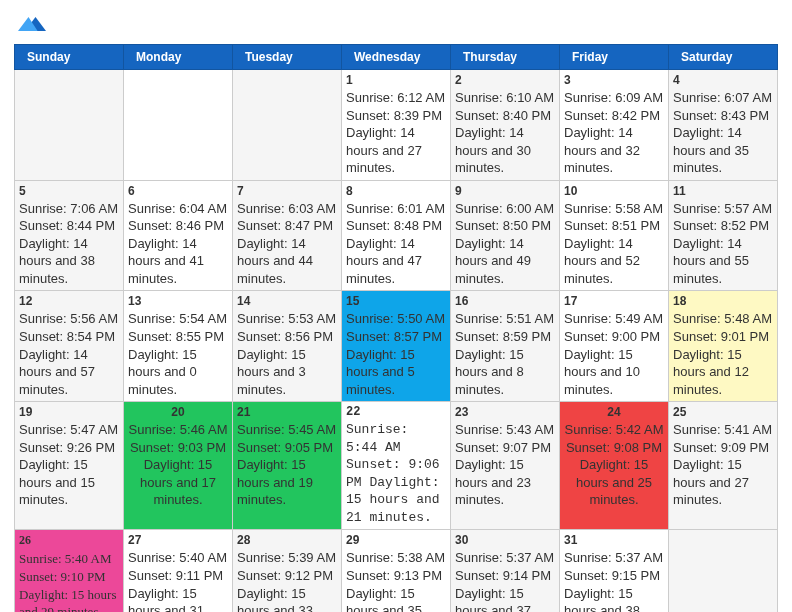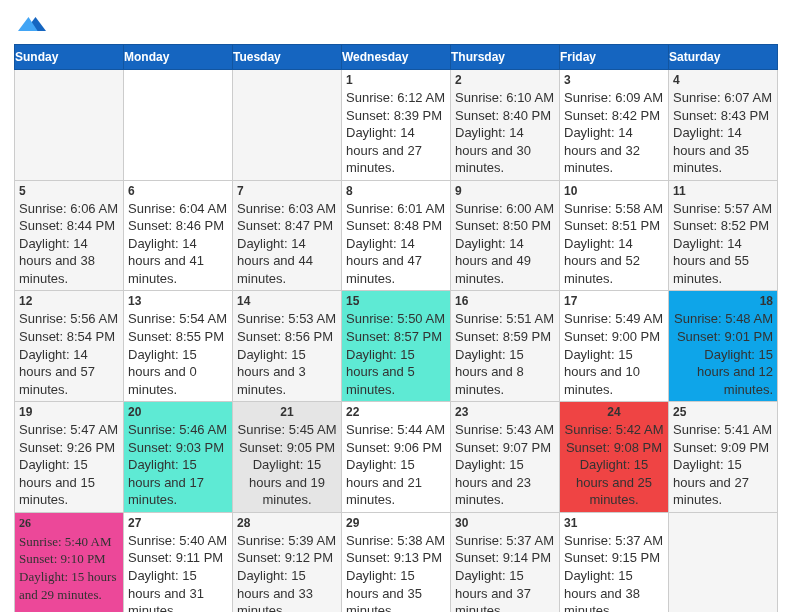--- a/index.html
+++ b/index.html
@@ -61,21 +61,21 @@
       border: 1px solid #ccc;
       border-collapse: collapse;
       width: 100%;
       table-layout: fixed;
     }
     .calendar th {
       background: #1565c0;
       color: #fff;
       font-size: 12px;
       font-weight: bold;
-      padding: 5px 0;
+      padding: 5px 12px;
       text-align: left;
       border: 1px solid #1255a0;
     }
     .calendar td {
       border: 1px solid #ccc;
       vertical-align: top;
       padding: 3px 4px;
       font-size: 10px;
       color: #333;
       height: 86px;
@@ -162,21 +162,21 @@
           <td style="background: rgb(245, 245, 245);">
             <span class="day-num">4</span>
             <div class="cell-text">Sunrise: 6:07 AM
 Sunset: 8:43 PM
 Daylight: 14 hours and 35 minutes.</div>
           </td>
         </tr>
         <tr>
           <td style="background: rgb(245, 245, 245);">
             <span class="day-num">5</span>
-            <div class="cell-text">Sunrise: 6:06 AM
+            <div class="cell-text">Sunrise: 7:06 AM
 Sunset: 8:44 PM
 Daylight: 14 hours and 38 minutes.</div>
           </td>
           <td style="background: rgb(255, 255, 255);">
             <span class="day-num">6</span>
             <div class="cell-text">Sunrise: 6:04 AM
 Sunset: 8:46 PM
 Daylight: 14 hours and 41 minutes.</div>
           </td>
           <td style="background: rgb(245, 245, 245);">
@@ -222,65 +222,65 @@
             <div class="cell-text">Sunrise: 5:54 AM
 Sunset: 8:55 PM
 Daylight: 15 hours and 0 minutes.</div>
           </td>
           <td style="background: rgb(245, 245, 245); margin-left: 13px;">
             <span class="day-num">14</span>
             <div class="cell-text">Sunrise: 5:53 AM
 Sunset: 8:56 PM
 Daylight: 15 hours and 3 minutes.</div>
           </td>
-          <td style="background: #5eead4;">
+          <td style="background: #0ea5e9;">
             <span class="day-num">15</span>
             <div class="cell-text">Sunrise: 5:50 AM
 Sunset: 8:57 PM
 Daylight: 15 hours and 5 minutes.</div>
           </td>
           <td style="background: rgb(245, 245, 245);">
             <span class="day-num">16</span>
             <div class="cell-text">Sunrise: 5:51 AM
 Sunset: 8:59 PM
 Daylight: 15 hours and 8 minutes.</div>
           </td>
           <td style="background: rgb(255, 255, 255);">
             <span class="day-num">17</span>
             <div class="cell-text">Sunrise: 5:49 AM
 Sunset: 9:00 PM
 Daylight: 15 hours and 10 minutes.</div>
           </td>
-          <td style="background: #0ea5e9; text-align: right;">
+          <td style="background: #fef9c3;">
             <span class="day-num">18</span>
             <div class="cell-text">Sunrise: 5:48 AM
 Sunset: 9:01 PM
 Daylight: 15 hours and 12 minutes.</div>
           </td>
         </tr>
         <tr>
           <td style="background: rgb(245, 245, 245);">
             <span class="day-num">19</span>
             <div class="cell-text">Sunrise: 5:47 AM
 Sunset: 9:26 PM
 Daylight: 15 hours and 15 minutes.</div>
           </td>
-          <td style="background: #5eead4;">
+          <td style="background: #22c55e; text-align: center;">
             <span class="day-num">20</span>
             <div class="cell-text">Sunrise: 5:46 AM
 Sunset: 9:03 PM
 Daylight: 15 hours and 17 minutes.</div>
           </td>
-          <td style="background: #e5e5e5; text-align: center;">
+          <td style="background: #22c55e;">
             <span class="day-num">21</span>
             <div class="cell-text">Sunrise: 5:45 AM
 Sunset: 9:05 PM
 Daylight: 15 hours and 19 minutes.</div>
           </td>
-          <td style="background: rgb(255, 255, 255);">
+          <td style="background: rgb(255, 255, 255); font-family: Liberation Mono, monospace;">
             <span class="day-num">22</span>
             <div class="cell-text">Sunrise: 5:44 AM
 Sunset: 9:06 PM
 Daylight: 15 hours and 21 minutes.</div>
           </td>
           <td style="background: rgb(245, 245, 245);">
             <span class="day-num">23</span>
             <div class="cell-text">Sunrise: 5:43 AM
 Sunset: 9:07 PM
 Daylight: 15 hours and 23 minutes.</div>

